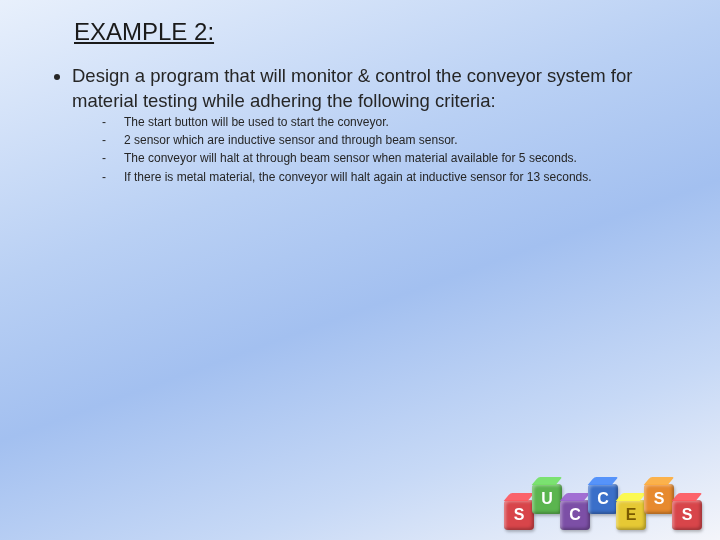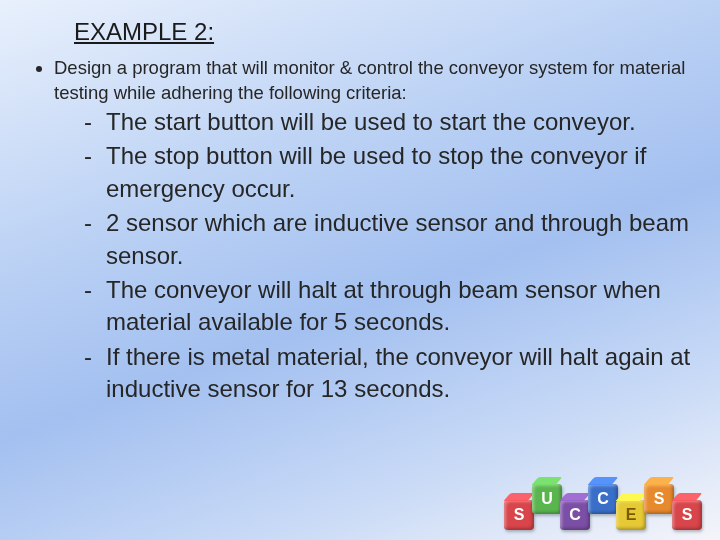--- a/index.html
+++ b/index.html
@@ -25,37 +25,37 @@
   }
   .title {
     font-size: 24px;
     text-decoration: underline;
     color: #1a1a1a;
     margin: 0 0 10px 44px;
     font-weight: 400;
   }
   .lvl1 {
     list-style: disc;
-    margin: 0;
+    margin: 18px;
     padding-left: 24px;
     color: #262626;
   }
   .lvl1 > li {
     font-size: 18.5px;
     line-height: 1.35;
     margin-bottom: 26px;
   }
   .lvl2 {
     list-style: none;
     margin: 0;
     padding: 0 0 0 30px;
   }
   .lvl2 > li {
     position: relative;
-    font-size: 24px;
+    font-size: 12px;
     line-height: 1.35;
     padding-left: 22px;
     margin-bottom: 2px;
   }
   .lvl2 > li::before {
     content: "-";
     position: absolute;
     left: 0;
     top: 0;
   }
@@ -112,21 +112,20 @@
 
 <div class="slide">
 
   <h1 class="title">EXAMPLE 2:</h1>
 
   <ul class="lvl1">
     <li>
       <span>Design a program that will monitor &amp; control the conveyor system for material testing while adhering the following criteria:</span>
       <ul class="lvl2">
         <li><span>The start button will be used to start the conveyor.</span></li>
-        <li><span>The stop button will be used to stop the conveyor if emergency occur.</span></li>
         <li><span>2 sensor which are inductive sensor and through beam sensor.</span></li>
         <li><span>The conveyor will halt at through beam sensor when material available for 5 seconds.</span></li>
         <li><span>If there is metal material, the conveyor will halt again at inductive sensor for 13 seconds.</span></li>
       </ul>
     </li>
   </ul>
 
   <div class="blocks">
     <div class="cube c-red">S</div>
     <div class="cube c-green raise">U</div>

